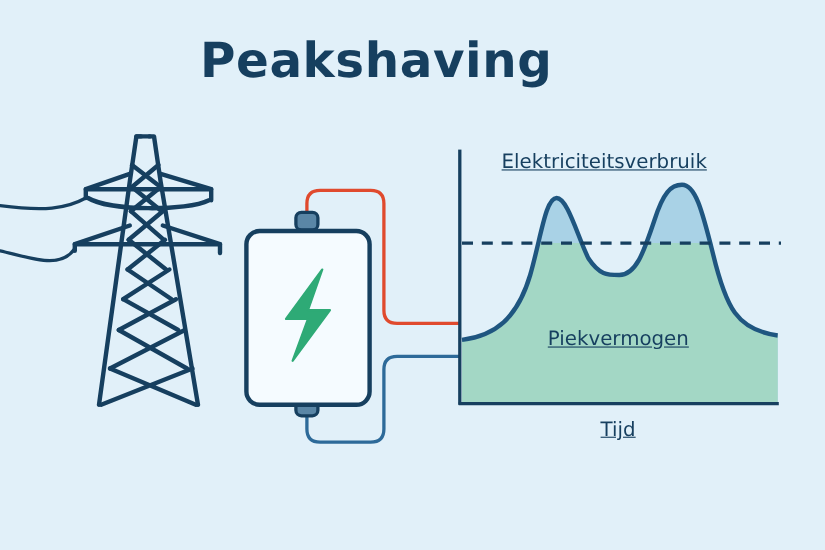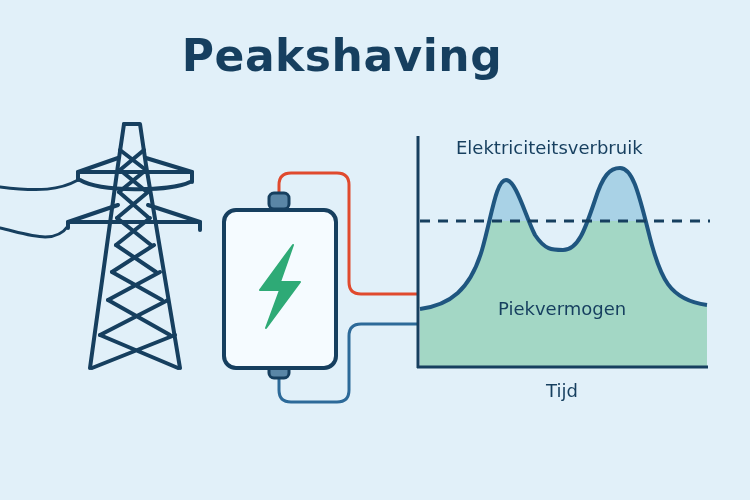--- a/index.html
+++ b/index.html
@@ -1,19 +1,19 @@
 <!DOCTYPE html>
 <html><head>
 <meta charset="utf-8">
 <style>
   html, body { margin:0; padding:0; }
   body { width:750px; height:500px; background:#e1f0f9; overflow:hidden; position:relative; font-family:"Liberation Sans", sans-serif; }
   .title { position:absolute; left:0; width:684px; top:30px; text-align:center; font-family:"DejaVu Sans", sans-serif; font-weight:bold; font-size:44px; color:#163f5f; letter-spacing:0.5px; }
   svg.scene { position:absolute; left:0; top:0; }
-  .lbl { position:absolute; color:#163f5f; font-family:"DejaVu Sans", sans-serif; }
+  .lbl { position:absolute; color:#163f5f; font-family:"DejaVu Sans", sans-serif;text-decoration:underline; }
   .lbl-y { left:456px; top:137px; font-size:18px; }
   .lbl-fill { left:498px; top:298px; font-size:18px;text-align:right; }
   .lbl-x { left:546px; top:380px; font-size:18px; }
 </style>
 </head>
 <body>
 
 <div class="title">Peakshaving</div>
 
 <svg class="scene" width="750" height="500" viewBox="0 0 750 500">

